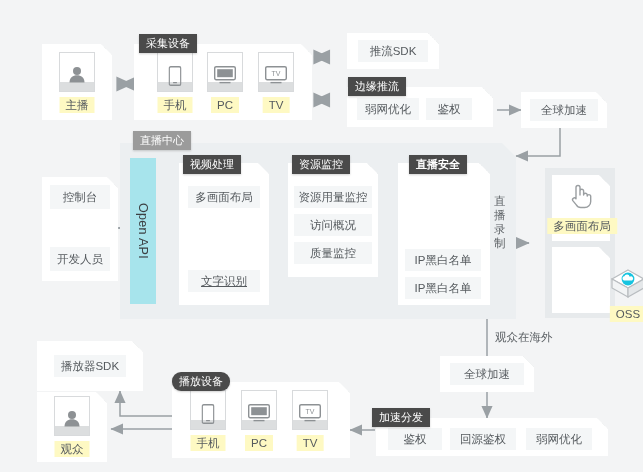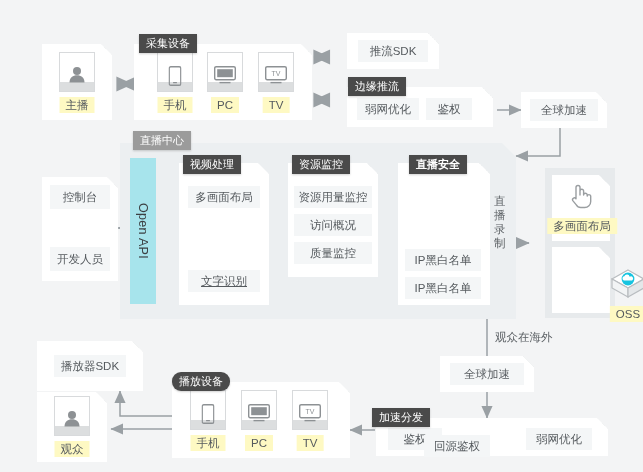--- a/index.html
+++ b/index.html
@@ -303,21 +303,21 @@
   <div class="card fold" style="left:440px;top:356px;width:94px;height:36px;">
     <div class="foldtri"></div>
   </div>
   <div class="pill" style="left:450px;top:363px;width:74px;height:22px;">全球加速</div>
 
   <div class="card fold" style="left:376px;top:418px;width:232px;height:38px;">
     <div class="foldtri"></div>
   </div>
   <div class="tab" style="left:372px;top:408px;">加速分发</div>
   <div class="pill" style="left:388px;top:428px;width:54px;height:22px;">鉴权</div>
-  <div class="pill" style="left:424px;top:428px;width:66px;height:22px;margin-top:7px;">回源鉴权</div>
+  <div class="pill" style="left:450px;top:428px;width:66px;height:22px;">回源鉴权</div>
   <div class="pill" style="left:526px;top:428px;width:66px;height:22px;">弱网优化</div>
 
   <div class="card fold" style="left:37px;top:341px;width:106px;height:50px;">
     <div class="foldtri"></div>
   </div>
   <div class="pill" style="left:54px;top:355px;width:72px;height:22px;">播放器SDK</div>
 
   <div class="card fold" style="left:37px;top:392px;width:70px;height:70px;">
     <div class="foldtri"></div>
   </div>

